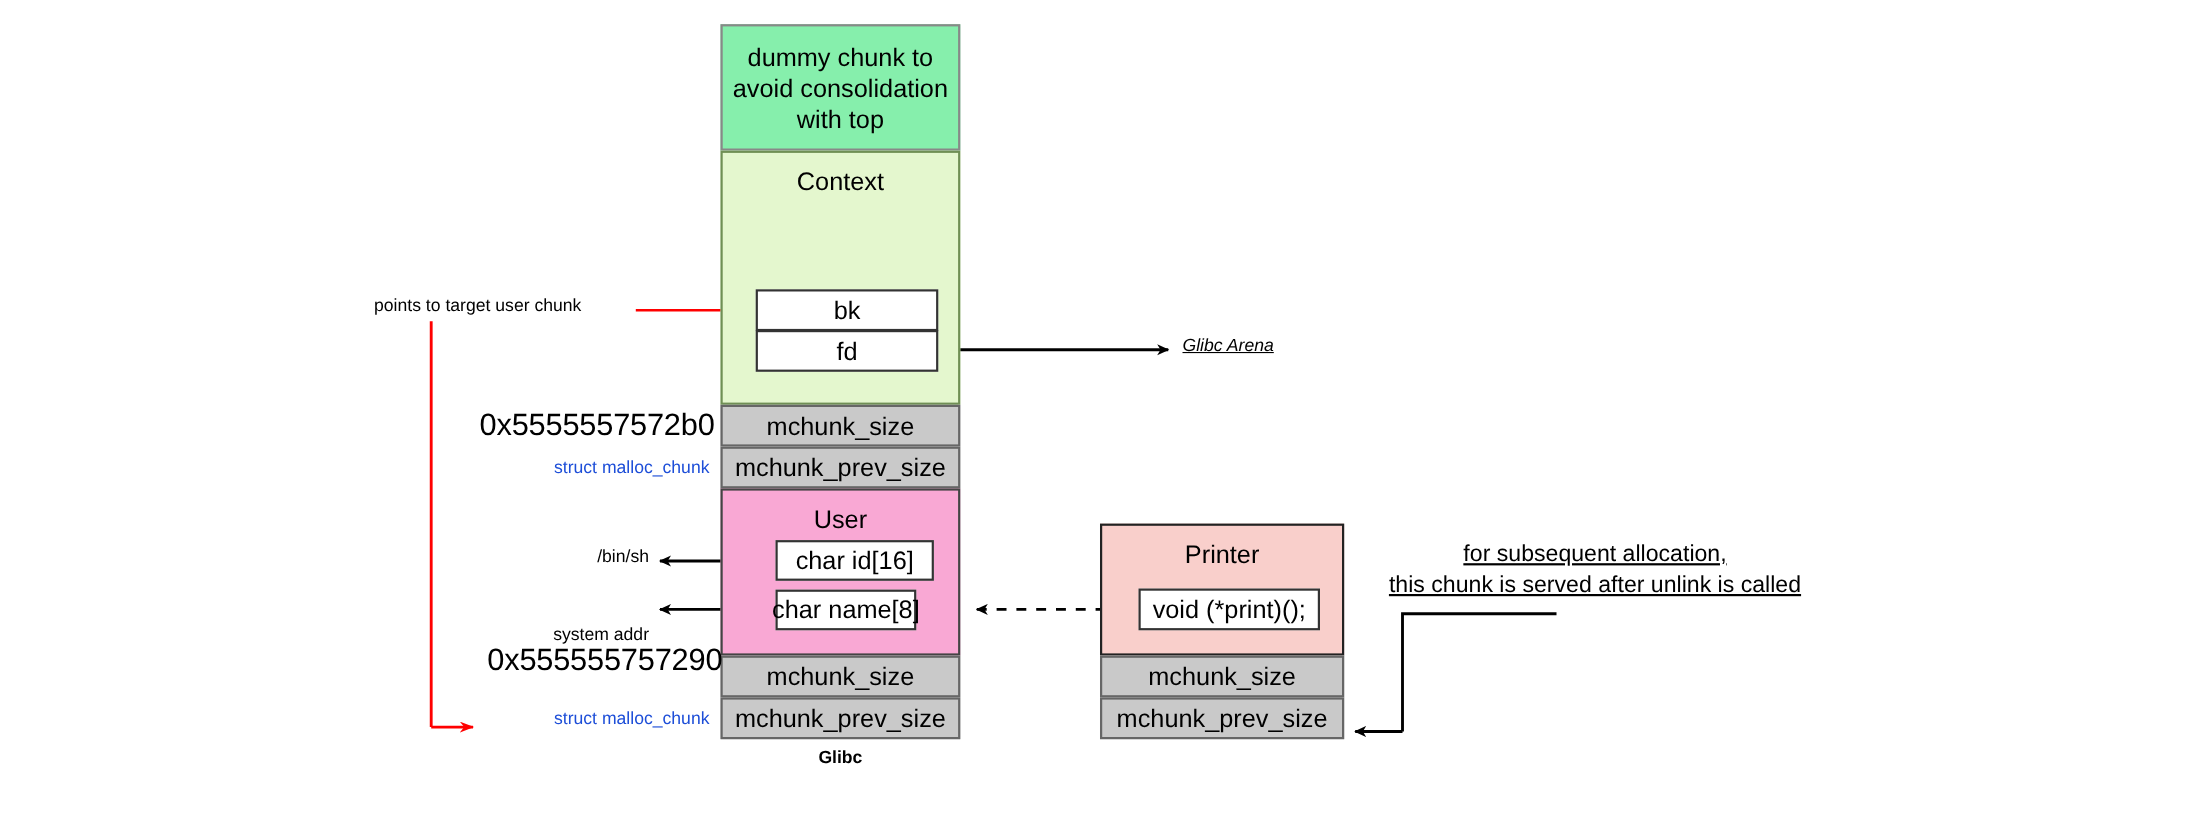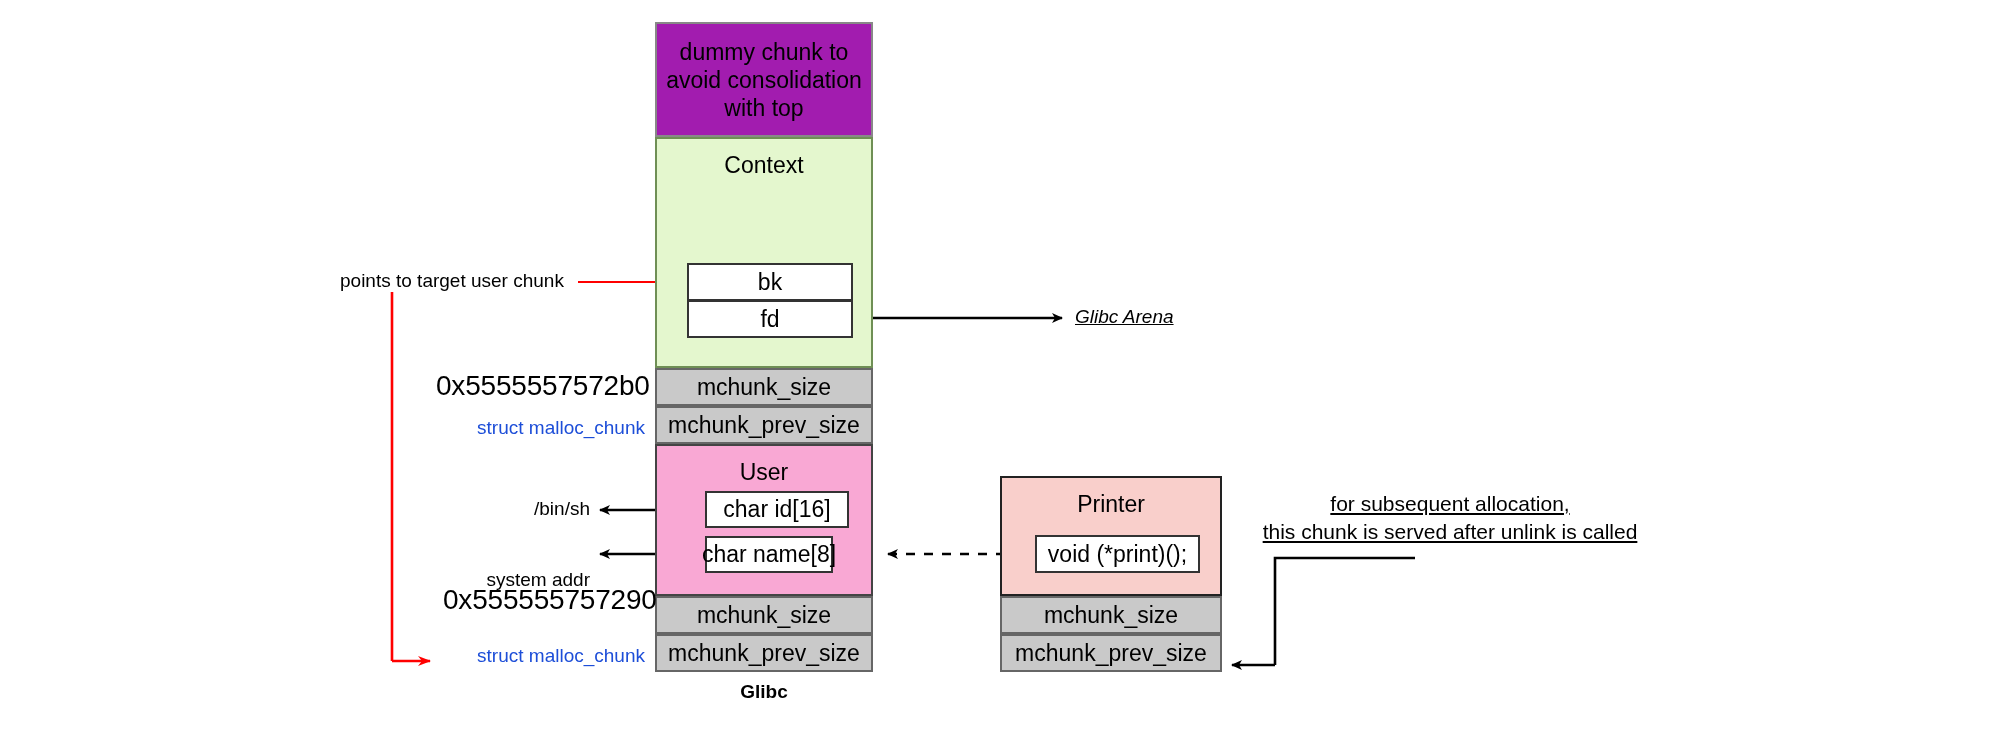--- a/index.html
+++ b/index.html
@@ -37,21 +37,21 @@
     align-items: flex-start;
     justify-content: center;
     font-size: 23px;
     line-height: 1.22;
     text-align: center;
   }
   .box.center-v {
     align-items: center;
   }
   .seg-dummy {
-    background: #a21caf;
+    background: #86efac;
     border-color: #888888;
     padding-top: 14px;
   }
   .seg-context {
     background: #e4f7ce;
     border-color: #6f8f55;
     padding-top: 12px;
   }
   .seg-gray {
     background: #c9c9c9;
@@ -77,21 +77,21 @@
     display: flex;
     align-items: center;
     justify-content: center;
     font-size: 23px;
     white-space: nowrap;
   }
 
   
   .label {
     position: absolute;
-    font-size: 19px;
+    font-size: 16px;
     white-space: nowrap;
     line-height: 1.25;
   }
   .label.mono {
     font-family: Liberation Sans, sans-serif;
     font-size: 28px;
     letter-spacing: -0.2px;
   }
   .label.faded {
     color: #1d4ed8;

